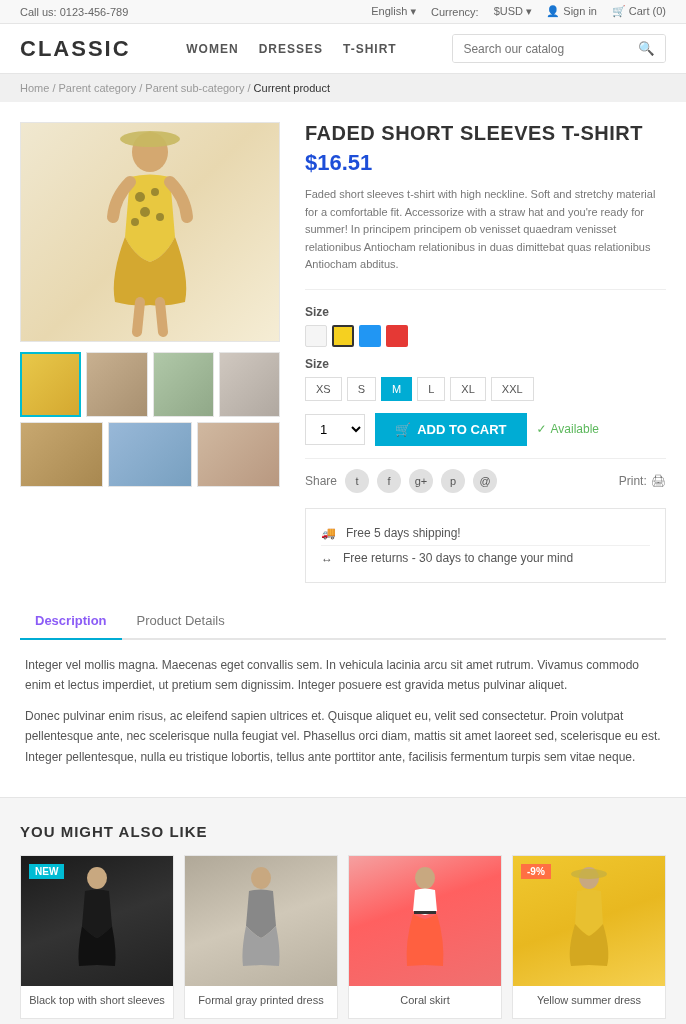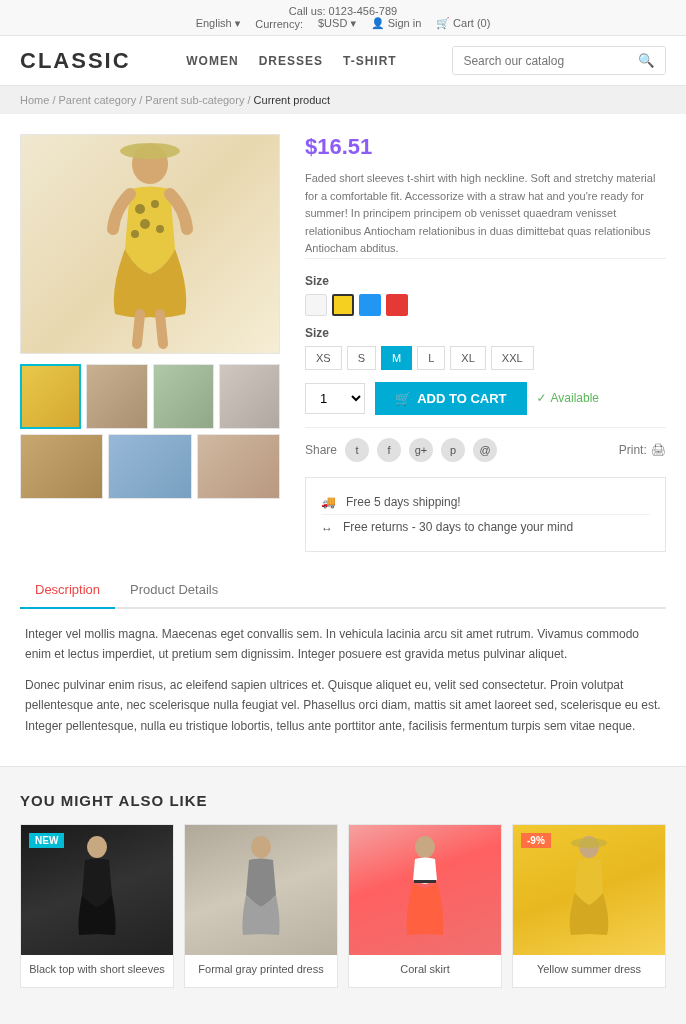--- a/index.html
+++ b/index.html
@@ -1,19 +1,19 @@
 <!DOCTYPE html>
 <html><head>
   <meta charset="utf-8">
   <style>
     * { box-sizing: border-box; margin: 0; padding: 0; }
     body { font-family: Arial, sans-serif; font-size: 13px; color: #333; background: #f5f5f5; width: 686px; }
 
     
-    .top-bar { background: #f8f8f8; border-bottom: 1px solid #e5e5e5; padding: 5px 20px; display: flex; justify-content: space-between; align-items: center; font-size: 11px; color: #666; flex-direction: column; }
+    .top-bar { background: #f8f8f8; border-bottom: 1px solid #e5e5e5; padding: 5px 20px; display: flex; justify-content: space-between; align-items: center; font-size: 11px; color: #666; }
     .top-bar a { color: #666; text-decoration: none; }
     .top-bar-right { display: flex; gap: 15px; align-items: center; }
 
     
     .header { background: #fff; padding: 10px 20px; display: flex; align-items: center; justify-content: space-between; border-bottom: 1px solid #e5e5e5; }
     .logo { font-size: 22px; font-weight: bold; color: #333; letter-spacing: 2px; }
     .nav { display: flex; gap: 20px; }
     .nav a { text-decoration: none; color: #555; font-size: 12px; font-weight: 600; letter-spacing: 1px; text-align: right; }
     .search-box { display: flex; border: 1px solid #ddd; border-radius: 3px; overflow: hidden; gap: 15px; }
     .search-box input { border: none; padding: 6px 10px; font-size: 12px; outline: none; width: 160px; }
@@ -40,22 +40,22 @@
     .thumb-bg-2 { background: linear-gradient(135deg, #c8b090, #a89070); }
     .thumb-bg-3 { background: linear-gradient(135deg, #b0c8a8, #90a888); }
     .thumb-bg-4 { background: linear-gradient(135deg, #d0c8c0, #b0a8a0); }
     .thumb-bg-5 { background: linear-gradient(135deg, #c8a870, #a88850); }
     .thumb-bg-6 { background: linear-gradient(135deg, #98b8d8, #78a0c0); }
     .thumb-bg-7 { background: linear-gradient(135deg, #d0b8a0, #b89880); }
 
     
     .product-info { flex: 1; }
     .product-title { font-size: 20px; font-weight: bold; color: #333; margin-bottom: 5px; letter-spacing: 0.5px; }
-    .product-price { font-size: 22px; color: #8b5cf6; font-weight: bold; margin-bottom: 10px; }
-    .product-desc { font-size: 11px; color: #777; line-height: 1.6; margin-bottom: 15px; border-bottom: 1px solid #eee; padding-bottom: 0; }
+    .product-price { font-size: 22px; color: #1d4ed8; font-weight: bold; margin-bottom: 10px; }
+    .product-desc { font-size: 11px; color: #777; line-height: 1.6; margin-bottom: 15px; border-bottom: 1px solid #eee; padding-bottom: 15px; }
 
     .option-label { font-size: 12px; font-weight: bold; color: #555; margin-bottom: 6px; margin-top: 10px; }
     .color-options { display: flex; gap: 5px; margin-bottom: 10px; }
     .color-swatch { width: 22px; height: 22px; border-radius: 2px; cursor: pointer; border: 2px solid transparent; }
     .color-swatch.active { border-color: #333; }
     .color-white { background: #f5f5f5; border: 1px solid #ddd !important; }
     .color-yellow { background: #f5d020; }
     .color-blue { background: #2196f3; }
     .color-red { background: #e53935; }
 
@@ -74,21 +74,21 @@
 
     
     .shipping-box { margin-top: 15px; border: 1px solid #e5e5e5; padding: 12px 15px; }
     .shipping-item { display: flex; align-items: center; gap: 10px; font-size: 12px; color: #555; padding: 5px 0; }
     .shipping-item:not(:last-child) { border-bottom: 1px solid #f0f0f0; }
 
     
     .tabs-section { background: #fff; padding: 0 20px 20px; margin-top: 0; }
     .tabs { display: flex; border-bottom: 2px solid #e5e5e5; margin-bottom: 15px; }
     .tab { padding: 10px 15px; font-size: 13px; cursor: pointer; color: #777; border-bottom: 2px solid transparent; margin-bottom: -2px; }
-    .tab.active { color: #ef4444; border-bottom-color: #00acd4; font-weight: 400; }
+    .tab.active { color: #8b5cf6; border-bottom-color: #00acd4; font-weight: 700; }
     .tab-content { font-size: 12px; color: #555; line-height: 1.7; padding: 0 5px; }
     .tab-content p { margin-bottom: 10px; }
 
     
     .recommendations { background: #f5f5f5; padding: 25px 20px; }
     .section-title { font-size: 15px; font-weight: bold; color: #333; margin-bottom: 15px; letter-spacing: 1px; }
     .product-grid { display: grid; grid-template-columns: repeat(4, 1fr); gap: 10px; }
     .product-card { background: #fff; border: 1px solid #e5e5e5; cursor: pointer; }
     .product-card-image { height: 130px; display: flex; align-items: center; justify-content: center; overflow: hidden; position: relative; }
     .product-card-info { padding: 8px; text-align: center; }
@@ -200,20 +200,21 @@
       <div class="thumb">
           <div class="thumb-bg thumb-bg-6"></div>
         </div>
       <div class="thumb">
           <div class="thumb-bg thumb-bg-7"></div>
         </div>
     </div>
   </div>
 
   <div class="product-info">
+    <h1 class="product-title">FADED SHORT SLEEVES T-SHIRT</h1>
     <div class="product-price">$16.51</div>
     <p class="product-desc">Faded short sleeves t-shirt with high neckline. Soft and stretchy material for a comfortable fit. Accessorize with a straw hat and you're ready for summer! In principem principem ob venisset quaedram venisset relationibus Antiocham relationibus in duas dimittebat quas relationibus Antiocham abditus.</p>
 
     <div class="option-label">Size</div>
     <div class="color-options">
       <div class="color-swatch color-white"></div>
       <div class="color-swatch color-yellow active"></div>
       <div class="color-swatch color-blue"></div>
       <div class="color-swatch color-red"></div>
     </div>

